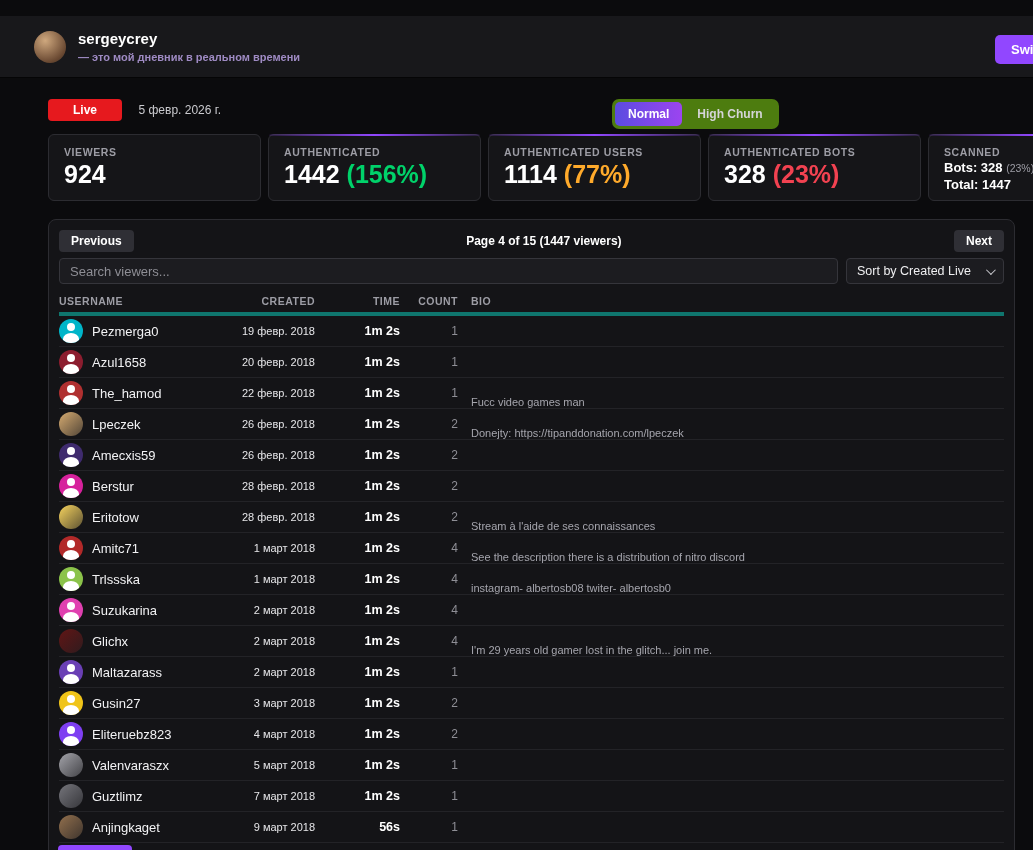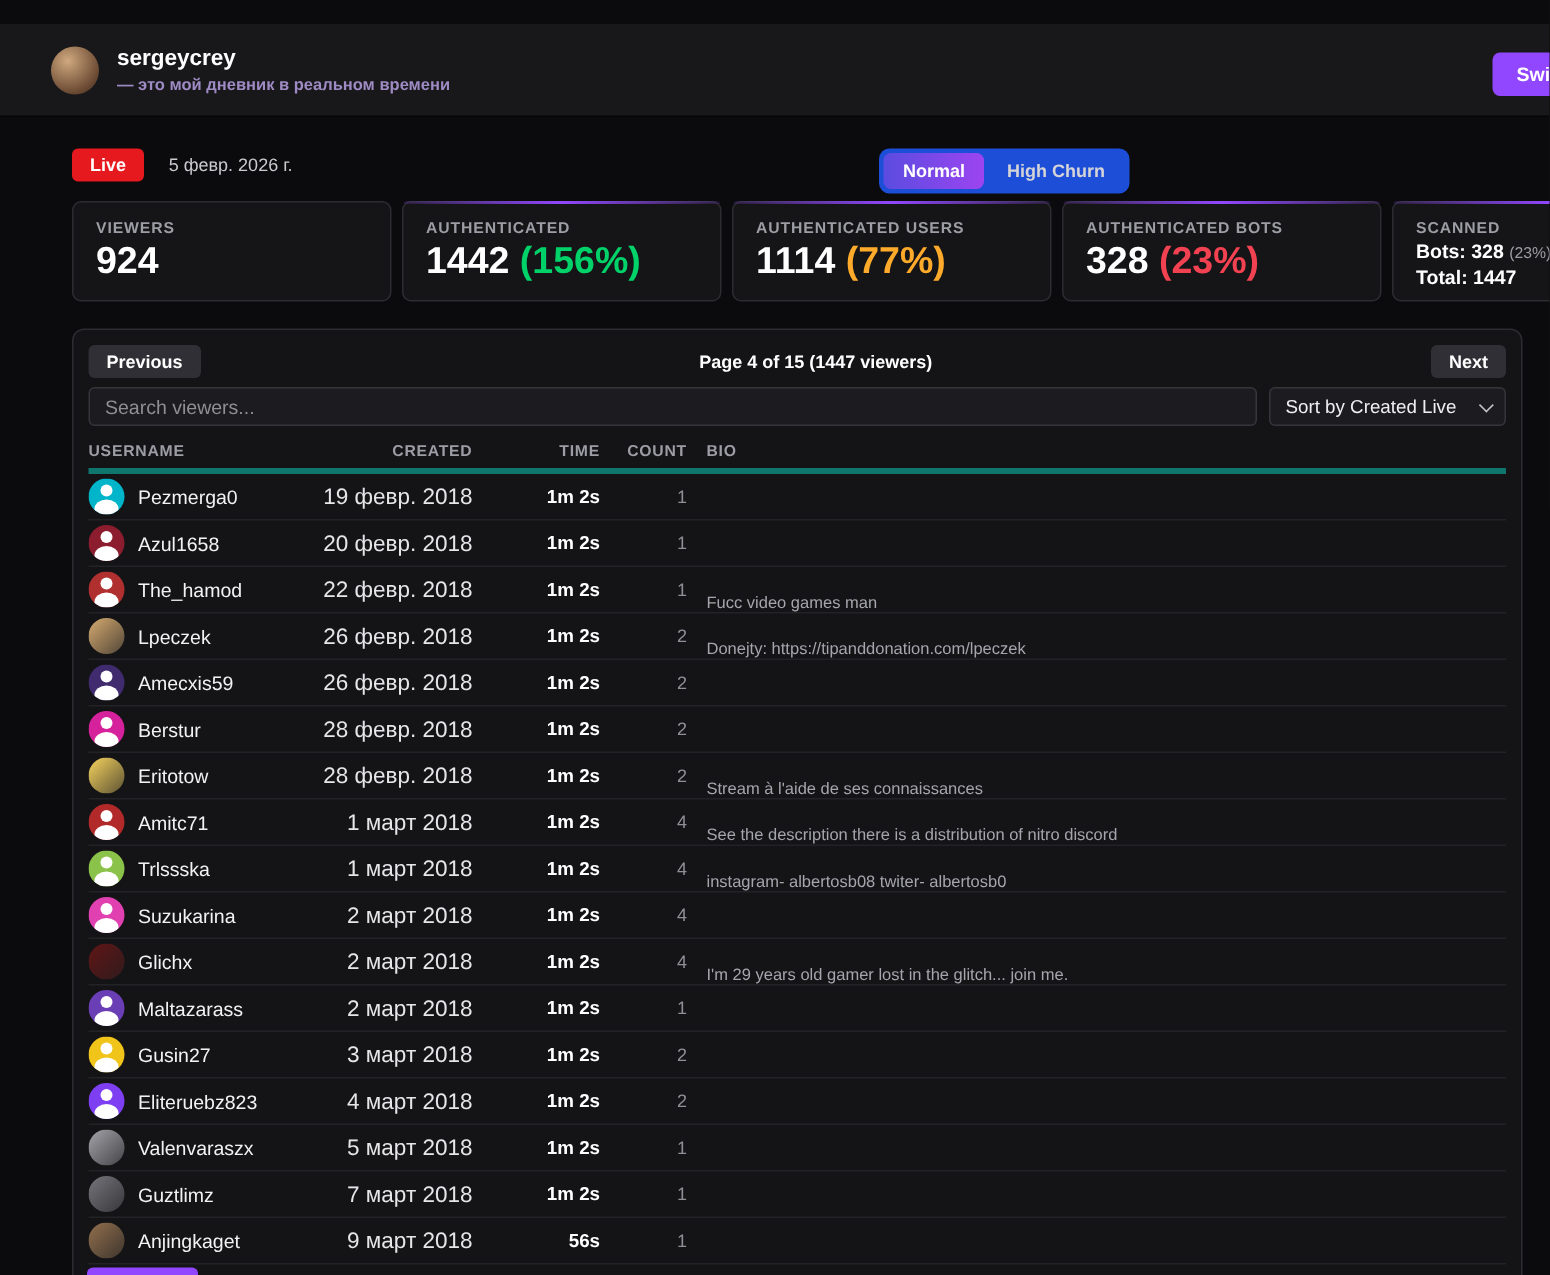--- a/index.html
+++ b/index.html
@@ -27,26 +27,26 @@
     position:absolute; left:995px; top:19px;
     background:#9147ff; color:#fff; font-weight:bold; font-size:13px;
     padding:7px 16px; border-radius:5px; border:none; white-space:nowrap;
     font-family:"Liberation Sans", sans-serif;
   }
 
   
   .toolbar { position:absolute; top:99px; left:48px; right:0; height:26px; }
   .live-badge {
     display:inline-block; background:#e6191e; color:#fff;
-    font-size:12px; font-weight:bold; padding:4px 12px; border-radius:4px;
+    font-size:12px; font-weight:bold; padding:4px 25px; border-radius:4px;
     vertical-align:middle;
   }
   .date { color:#cacace; font-size:12px; margin-left:12px; vertical-align:middle; }
   .mode-group {
-    position:absolute; left:538px; top:0; background:#1d4ed8;
+    position:absolute; left:564px; top:0; background:#4d7c0f;
     border-radius:7px; padding:3px; display:flex; gap:2px;
   }
   .mode-btn {
     font-size:12px; font-weight:bold; padding:5px 13px; border-radius:5px;
     border:none; background:transparent; color:#d5d5d8;
     font-family:"Liberation Sans", sans-serif;
   }
   .mode-btn.active { background:linear-gradient(90deg,#5b4ce0,#9c44f0); color:#fff; }
 
   
@@ -115,21 +115,21 @@
   .cell-user { display:flex; align-items:center; gap:9px; font-size:13px; color:#f2f2f4; overflow:hidden; white-space:nowrap; }
   .avatar { width:24px; height:24px; border-radius:50%; position:relative; overflow:hidden; flex-shrink:0; background:#444; }
   .avatar.glyph::before {
     content:""; position:absolute; top:4px; left:8px; width:8px; height:8px;
     background:#fff; border-radius:50%;
   }
   .avatar.glyph::after {
     content:""; position:absolute; top:14px; left:4px; width:16px; height:12px;
     background:#fff; border-radius:50% 50% 0 0;
   }
-  .td-created { font-size:15px; color:#e6e6e9; }
+  .td-created { font-size:11px; color:#e6e6e9; }
   .td-time    { font-size:12.5px; font-weight:bold; color:#fff; }
   .td-count   { font-size:12px; color:#8f8f96; }
   .td-bio     { font-size:11px; color:#a5a5ad; padding-left:13px; white-space:nowrap; overflow:hidden;margin-top:18px; }
 
   .bottom-pag-btn {
     position:absolute; left:58px; top:845px; width:74px; height:24px;
     background:#9147ff; color:#fff; font-size:12px; font-weight:bold;
     border:none; border-radius:4px; font-family:"Liberation Sans", sans-serif;
   }
 </style>

